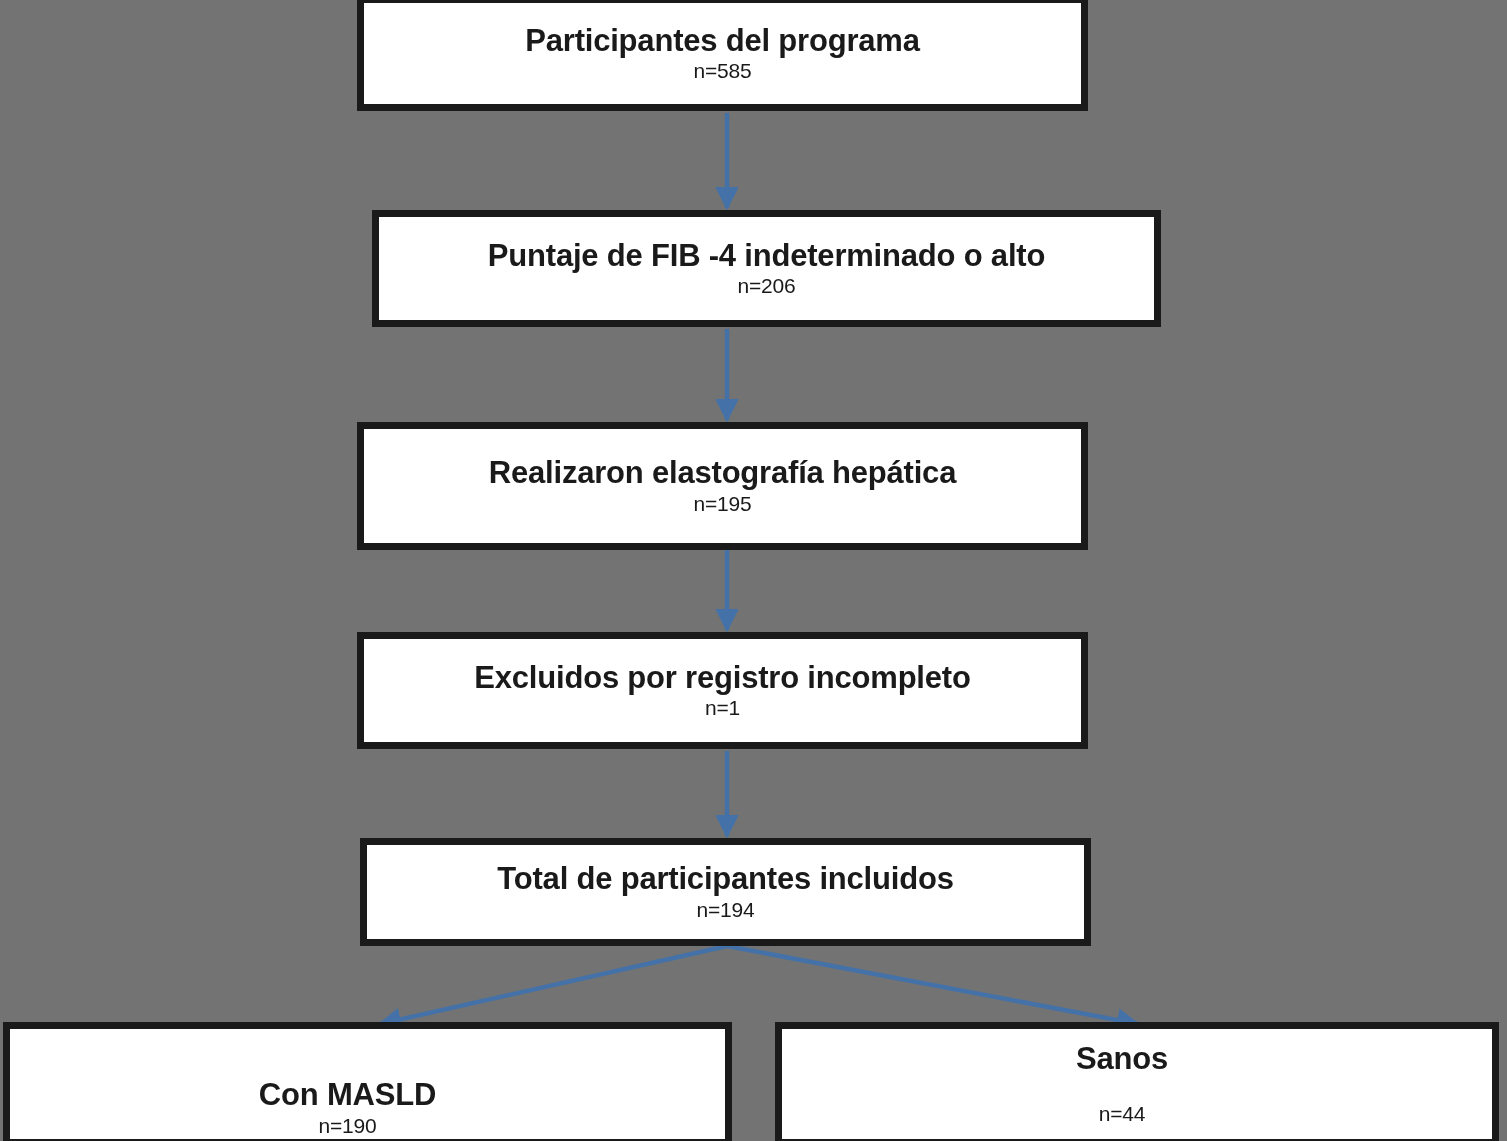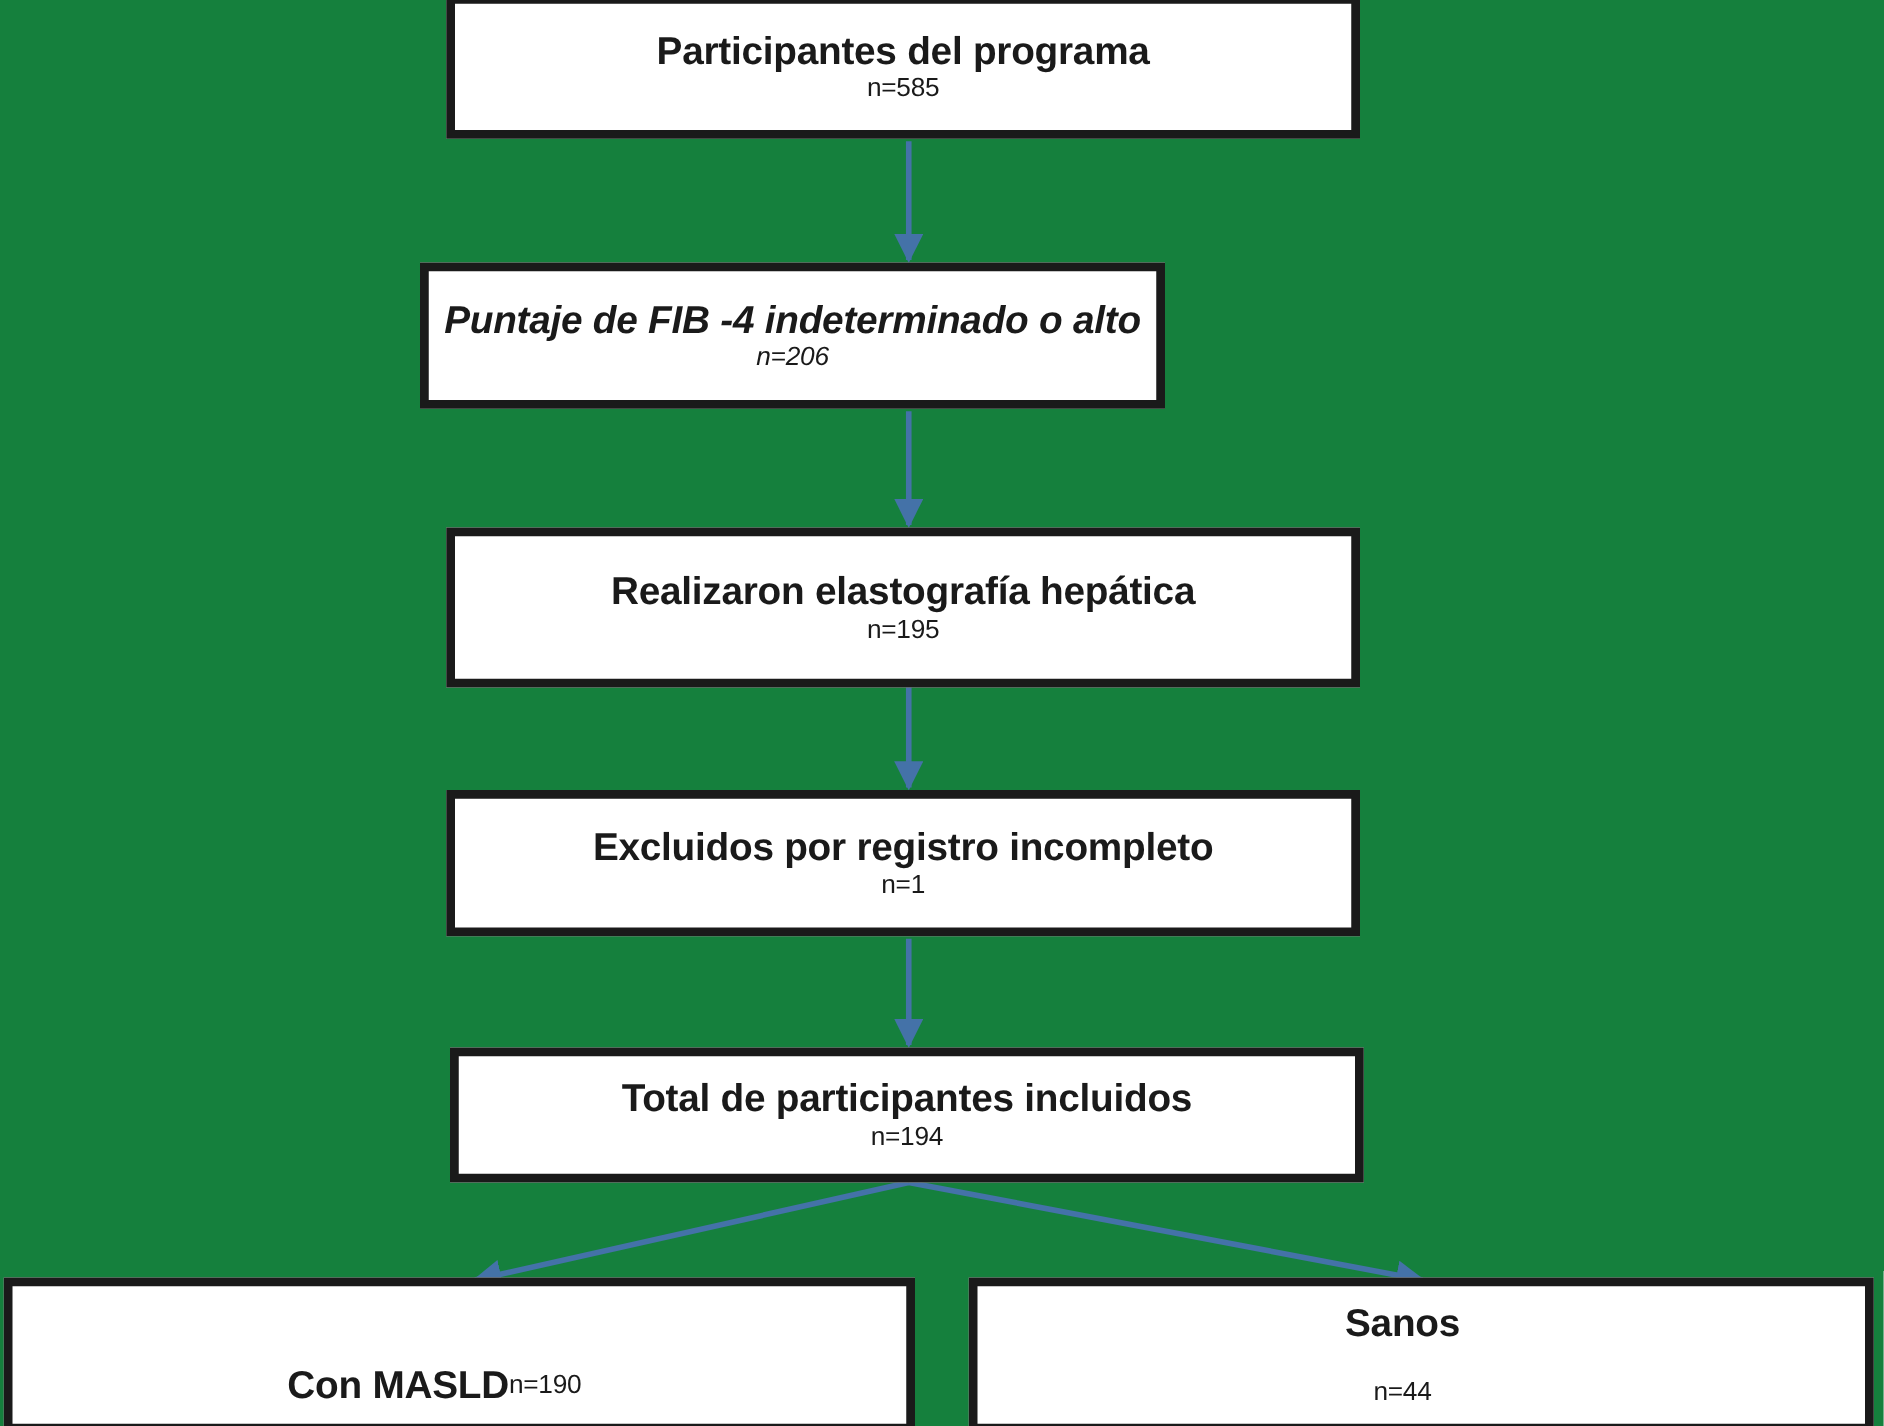--- a/index.html
+++ b/index.html
@@ -8,21 +8,21 @@
     padding: 0;
     background: #ffffff;
   }
   body {
     font-family: "Liberation Sans", sans-serif;
   }
   #canvas {
     position: relative;
     width: 1507px;
     height: 1141px;
-    background: #15803d;
+    background: #737373;
     overflow: hidden;
   }
   #arrow-layer {
     position: absolute;
     left: 0;
     top: 0;
     width: 1507px;
     height: 1141px;
     pointer-events: none;
   }
@@ -48,29 +48,29 @@
   .node .count {
     font-size: 21px;
     font-weight: normal;
     color: #1a1a1a;
     line-height: 1.18;
     letter-spacing: -0.2px;
     white-space: nowrap;
   }
   
   #node-participantes { left: 357px; top: -4px;  width: 731px; height: 115px; }
-  #node-fib4          { left: 336px; top: 210px; width: 596px; height: 117px; font-style: italic; }
+  #node-fib4          { left: 372px; top: 210px; width: 789px; height: 117px; }
   #node-elastografia  { left: 357px; top: 422px; width: 731px; height: 128px; }
   #node-excluidos     { left: 357px; top: 632px; width: 731px; height: 117px; }
   #node-total         { left: 360px; top: 838px; width: 731px; height: 108px; }
 
   
   #node-masld { left: 3px;   top: 1022px; width: 729px; height: 124px; }
   #node-sanos { left: 775px; top: 1022px; width: 724px; height: 124px; }
-  #node-masld .textblock { position: relative; left: -20px; display: flex; flex-direction: row; align-items: center; margin-top: 48px; }
+  #node-masld .textblock { position: relative; left: -20px; display: flex; flex-direction: column; align-items: center; margin-top: 48px; }
   #node-sanos .textblock { position: relative; left: -15px; display: flex; flex-direction: column; align-items: center; gap: 24px; }
 </style>
 </head>
 <body>
 
 <div id="canvas">
 
   <svg id="arrow-layer" viewBox="0 0 1507 1141" width="1507" height="1141" xmlns="http://www.w3.org/2000/svg">
     <defs>
       <marker id="head" viewBox="0 0 10 10" refX="9" refY="5" markerWidth="5.2" markerHeight="5.2" orient="auto-start-reverse">

